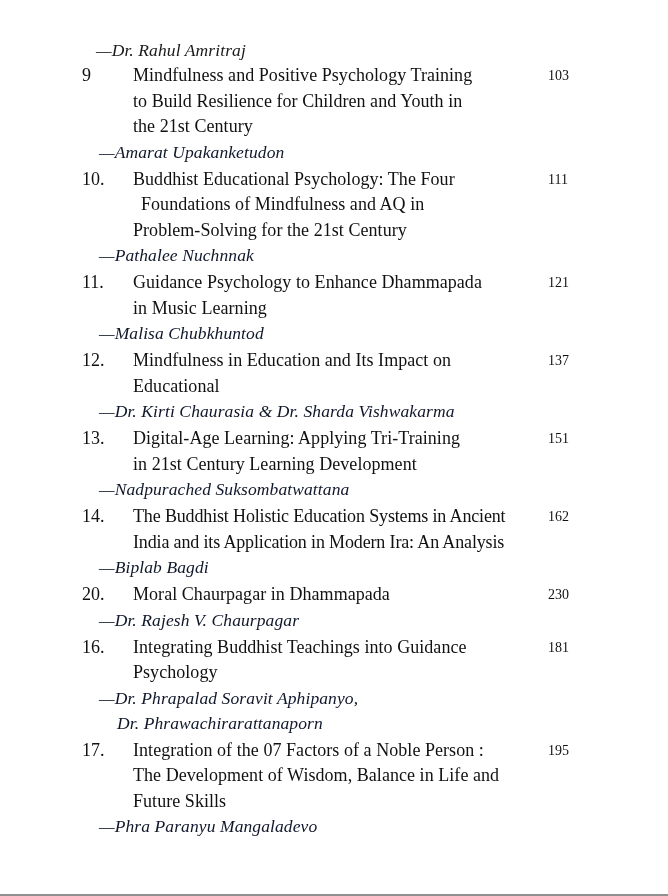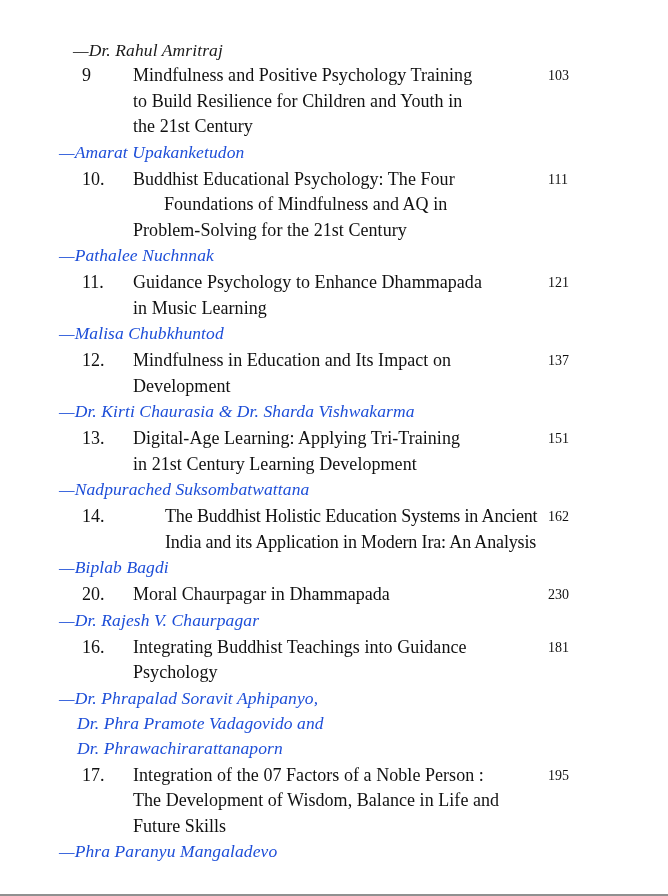--- a/index.html
+++ b/index.html
@@ -32,21 +32,21 @@
     top: 38px;
     width: 668px;
   }
 
   
   .orphan-line {
     font-style: italic;
     font-size: 17.5px;
     line-height: 25px;
     color: #1a1a1a;
-    padding-left: 73px;
+    padding-left: 96px;
     letter-spacing: 0.1px;
     white-space: nowrap;
   }
 
   
   .entry {
     position: relative;
     width: 668px;
   }
   .entry-head {
@@ -67,39 +67,39 @@
     padding-right: 110px;
     font-size: 18px;
     line-height: 25.5px;
     color: #111111;
     font-family: Liberation Serif, serif;
   }
   .title-line {
     white-space: nowrap;
     letter-spacing: 0.05px;
   }
-  .title-line.extra-indent { padding-left: 8px; margin-left: 23px; }
-  .title-line.wide { letter-spacing: -0.15px; margin-left: 32px; }
+  .title-line.extra-indent { padding-left: 8px; }
+  .title-line.wide { letter-spacing: -0.15px; }
   .page-no {
     position: absolute;
     left: 548px;
     top: 0;
     font-size: 14px;
     line-height: 25.5px;
     color: #111111;
     white-space: nowrap;
   }
 
   
   .authors {
-    padding-left: 59px;
+    padding-left: 99px;
     font-style: italic;
     font-size: 17.5px;
     line-height: 25px;
-    color: #1d4ed8;
+    color: #0f172a;
   }
   .author-line {
     white-space: nowrap;
     letter-spacing: 0.1px;
   }
   .author-line.cont { padding-left: 18px; }
 
   .gap-2 { height: 2px; }
 </style>
 </head>
@@ -151,21 +151,21 @@
           <div class="authors">
             <div class="author-line">—Malisa Chubkhuntod</div>
           </div>
           <div class="gap-2"></div>
         </div>
         <div class="entry">
           <div class="entry-head">
             <div class="num">12.</div>
             <div class="title-block">
               <div class="title-line">Mindfulness in Education and Its Impact on</div>
-              <div class="title-line">Development</div>
+              <div class="title-line">Educational</div>
             </div>
             <div class="page-no">137</div>
           </div>
           <div class="authors">
             <div class="author-line">—Dr. Kirti Chaurasia &amp; Dr. Sharda Vishwakarma</div>
           </div>
           <div class="gap-2"></div>
         </div>
         <div class="entry">
           <div class="entry-head">
@@ -212,21 +212,20 @@
           <div class="entry-head">
             <div class="num">16.</div>
             <div class="title-block">
               <div class="title-line">Integrating Buddhist Teachings into Guidance</div>
               <div class="title-line">Psychology</div>
             </div>
             <div class="page-no">181</div>
           </div>
           <div class="authors">
             <div class="author-line">—Dr. Phrapalad Soravit Aphipanyo,</div>
-            <div class="author-line cont">Dr. Phra Pramote Vadagovido and</div>
             <div class="author-line cont">Dr. Phrawachirarattanaporn</div>
           </div>
           <div class="gap-2"></div>
         </div>
         <div class="entry">
           <div class="entry-head">
             <div class="num">17.</div>
             <div class="title-block">
               <div class="title-line">Integration of the 07 Factors of a Noble Person :</div>
               <div class="title-line">The Development of Wisdom, Balance in Life and</div>

